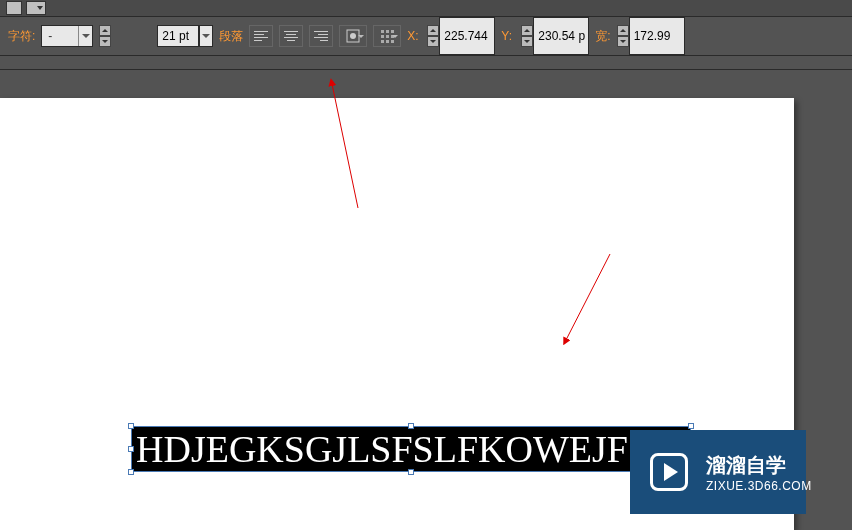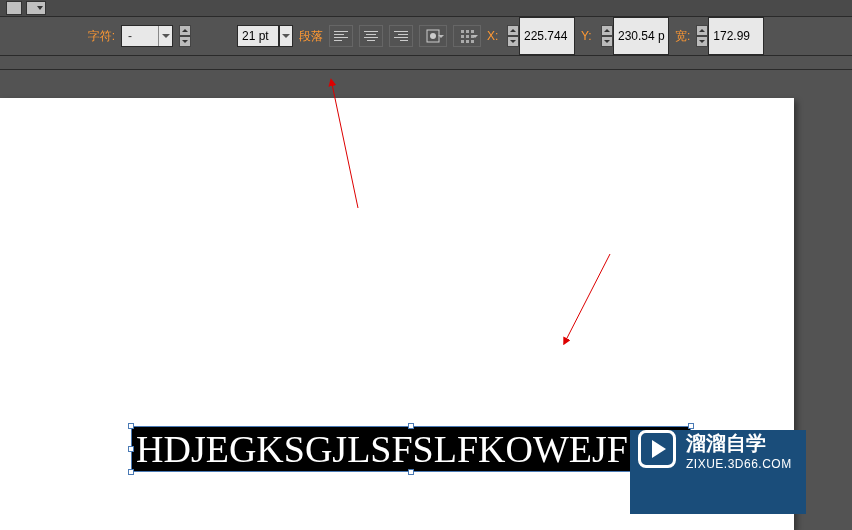--- a/index.html
+++ b/index.html
@@ -45,21 +45,20 @@
     }
     .toolbar {
       height: 40px;
       background: #535353;
       border-top: 1px solid #2a2a2a;
       border-bottom: 1px solid #2a2a2a;
       display: flex;
       align-items: center;
       padding: 0 8px;
       gap: 6px;
-      justify-content: center;
     }
     .label {
       color: #ff9933;
       font-size: 12px;
       white-space: nowrap;
     }
     .font-select {
       display: flex;
       align-items: center;
       height: 22px;
@@ -292,23 +291,23 @@
     }
     .arrow svg { display: block; }
     .watermark {
       position: absolute;
       right: 46px;
       bottom: 16px;
       width: 176px;
       height: 84px;
       background: #1a4d7a;
       display: flex;
-      align-items: flex-start;
-      padding: 0 8px;
-      gap: 10px;
+      align-items: center;
+      padding: 0 20px;
+      gap: 18px;
     }
     .play-icon {
       width: 38px;
       height: 38px;
       border: 3px solid #fff;
       border-radius: 8px;
       display: flex;
       align-items: center;
       justify-content: center;
       flex-shrink: 0;

